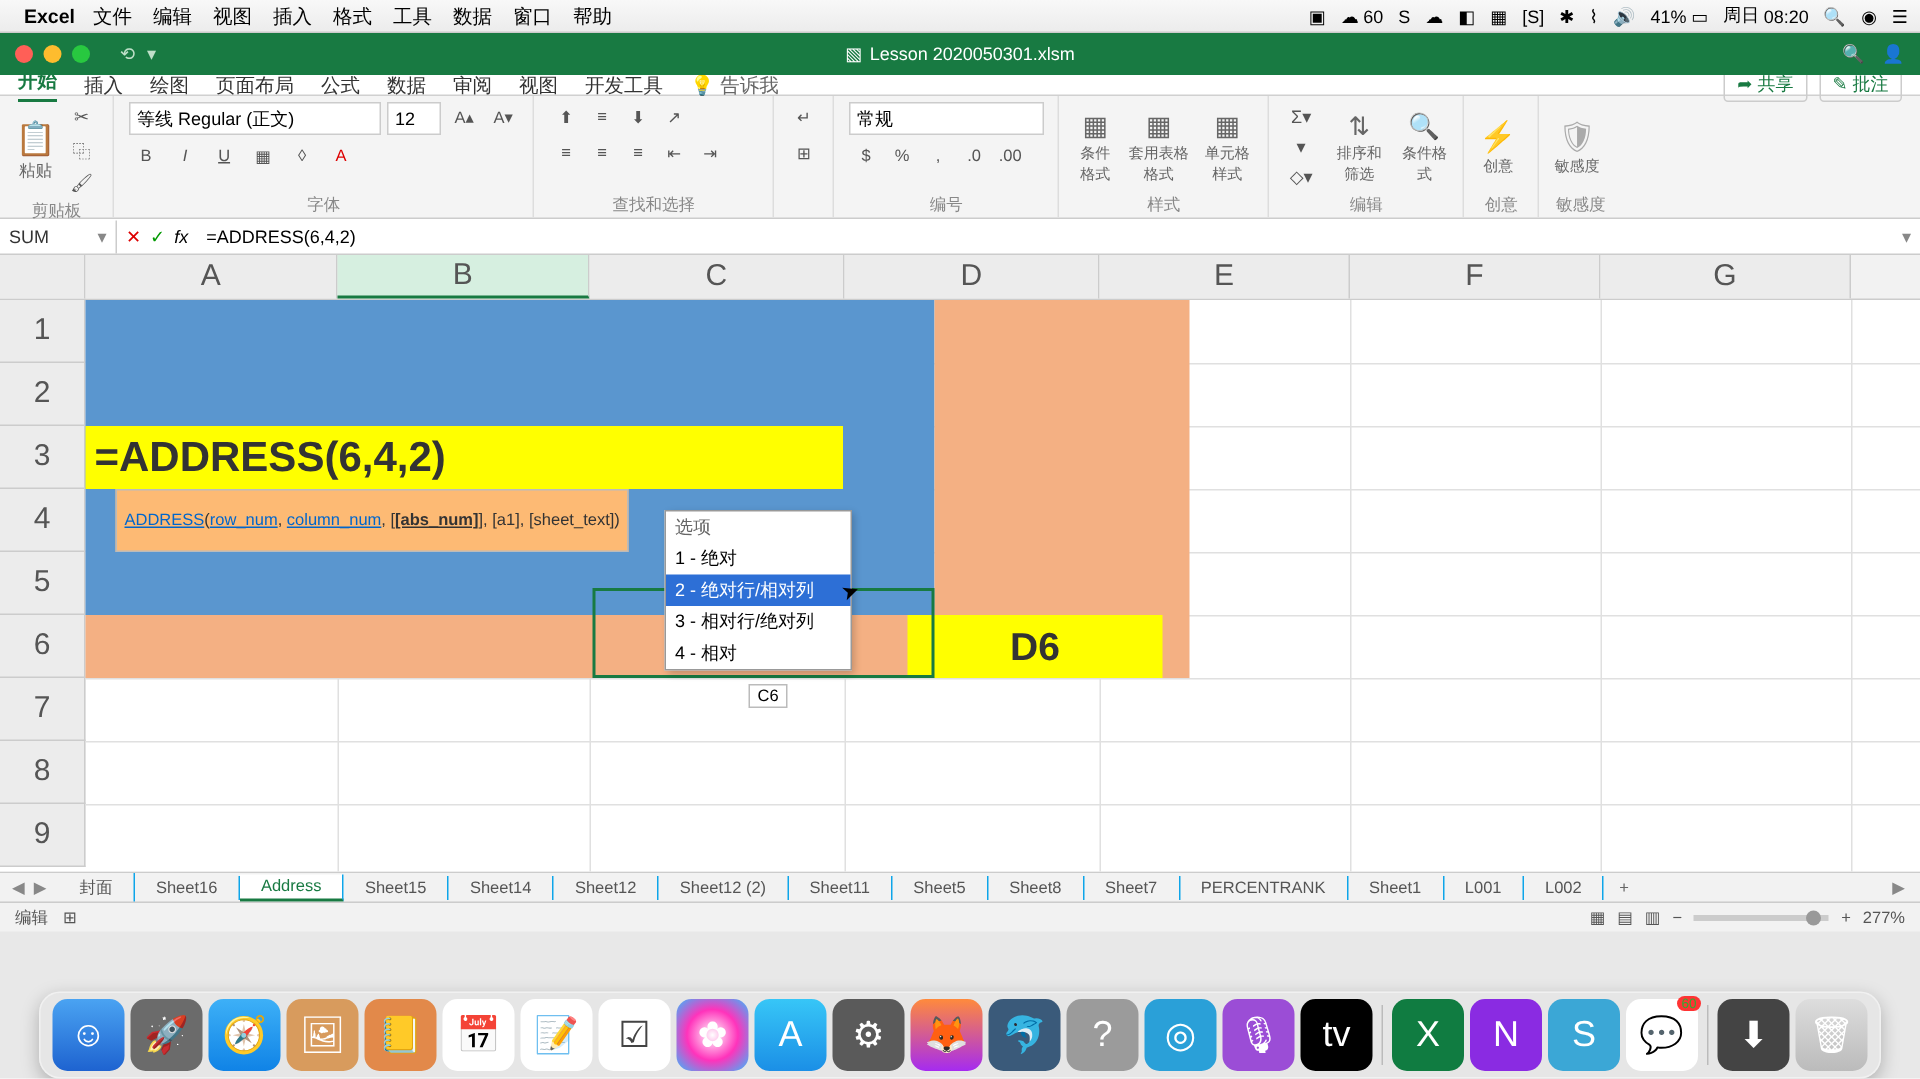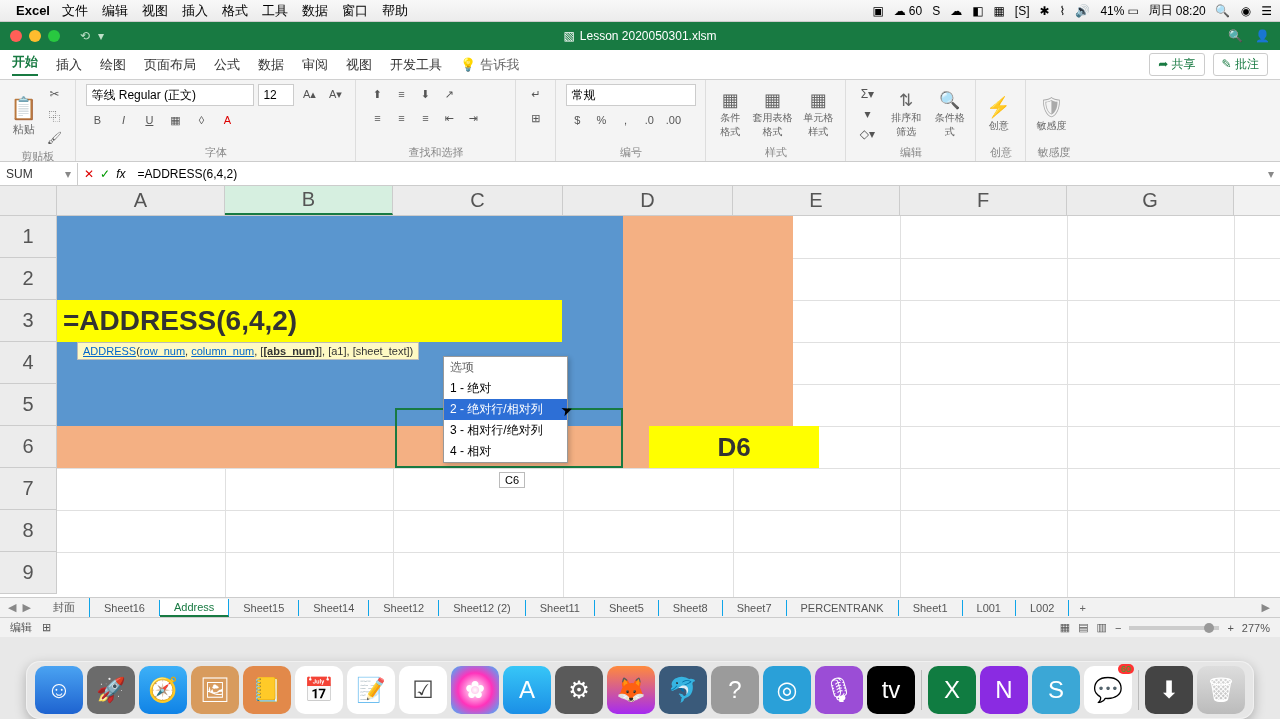--- a/index.html
+++ b/index.html
@@ -16,21 +16,21 @@
 
 
 .win-title { height: 28px; background: #187a42; display: flex; align-items: center; color: #fff; font-size: 12px; position: relative; }
 .traffic { display: flex; gap: 7px; padding-left: 10px; }
 .traffic .dot { width: 12px; height: 12px; border-radius: 50%; }
 .dot.r { background:#ff5f57; } .dot.y { background:#febc2e; } .dot.g{ background:#28c840; }
 .win-title .file { position: absolute; left: 50%; transform: translateX(-50%); display:flex; gap:5px; align-items:center; }
 .win-title .right-icons { position:absolute; right:10px; display:flex; gap:12px; }
 
 
-.ribbon-tabs { height: 30px; background: #fff; display: flex; align-items: center; font-size: 13px; padding: 0 12px; border-bottom: 1px solid #d0d0d0; }
+.ribbon-tabs { height: 14px; background: #fff; display: flex; align-items: center; font-size: 13px; padding: 0 12px; border-bottom: 1px solid #d0d0d0; }
 .ribbon-tabs .tab { margin-right: 18px; color: #333; cursor: pointer; }
 .ribbon-tabs .tab.active { color: #187a42; font-weight: 600; border-bottom: 2px solid #187a42; padding-bottom: 3px; }
 .ribbon-tabs .tell-me { display: flex; align-items: center; gap: 4px; color: #666; }
 .ribbon-tabs .right-actions { margin-left: auto; display:flex; gap:8px; }
 .ribbon-tabs .ra-btn { border:1px solid #ccc; border-radius:3px; padding: 2px 8px; font-size:12px; color:#187a42; }
 
 
 .ribbon { height: 82px; background: #f4f4f4; display: flex; border-bottom: 1px solid #ccc; font-size: 11px; color: #666; }
 .group { border-right: 1px solid #ddd; padding: 4px 10px 1px 10px; display: flex; flex-direction: column; justify-content: space-between; }
 .group .content { flex:1; display:flex; align-items:center; gap:6px; }
@@ -56,24 +56,24 @@
 .row-area { display:flex; height: 381px; }
 .row-hs { width: 57px; display:flex; flex-direction:column; }
 .row-h { height: 42px; border-bottom:1px solid #ccc; border-right:1px solid #ccc; display:flex; align-items:center; justify-content:center; font-size:20px; color:#555; background:#ececec; }
 .cells { position:relative; flex:1; }
 
 
 .blue-area { position:absolute; left:0; top:0; width:566px; height:210px; background:#5a96cf; }
 .orange-col { position:absolute; left:566px; top:0; width:170px; height:210px; background:#f4b083; }
 .orange-row { position:absolute; left:0; top:210px; width:736px; height:42px; background:#f4b083; }
 .yellow-formula { position:absolute; left:0; top:84px; width:505px; height:42px; background:#ffff00; display:flex; align-items:center; font-size:28px; font-weight:600; color:#333; padding-left:6px; font-family: Arial; }
-.tooltip-sig { position:absolute; left:20px; top:126px; background:#fef9c3; border:1px solid #bbb; font-size:11px; padding:2px 5px; color:#333; }
+.tooltip-sig { position:absolute; left:20px; top:126px; background:#fdba74; border:1px solid #bbb; font-size:11px; padding:14px 5px; color:#333; }
 .tooltip-sig .fn { color:#0066cc; text-decoration:underline; }
 .tooltip-sig .bold { font-weight:700; text-decoration:underline; }
-.d6-cell { position:absolute; left:592px; top:210px; width:170px; height:42px; background:#ffff00; display:flex; align-items:center; justify-content:center; font-size:26px; font-weight:700; color:#333; }
+.d6-cell { position:absolute; left:548px; top:210px; width:170px; height:42px; background:#ffff00; display:flex; align-items:center; justify-content:center; font-size:26px; font-weight:700; color:#333; }
 .c6-border { position:absolute; left:338px; top:192px; width:228px; height:60px; border: 2px solid #187a42; pointer-events:none; }
 .c6-tag { position:absolute; left:442px; top:256px; background:#fff; border:1px solid #bbb; font-size:11px; padding:1px 5px; }
 
 
 .dropdown { position:absolute; left:386px; top:140px; width:125px; background:#fff; border:1px solid #999; box-shadow: 2px 2px 5px rgba(0,0,0,.2); font-size:12px; z-index:10; }
 .dropdown .hdr { padding: 2px 6px; color:#666; }
 .dropdown .opt { padding: 2px 6px; }
 .dropdown .opt.sel { background:#2d6fd6; color:#fff; }
 .cursor-arrow { position:absolute; left:504px; top:186px; font-size:14px; z-index:20; transform: rotate(-20deg); color: #000;}
 

